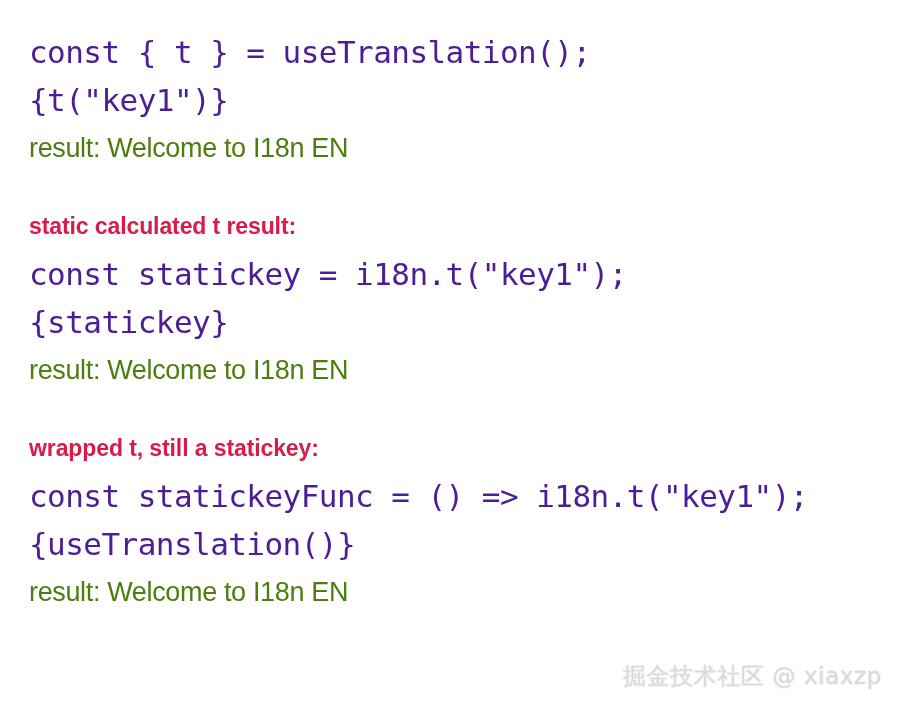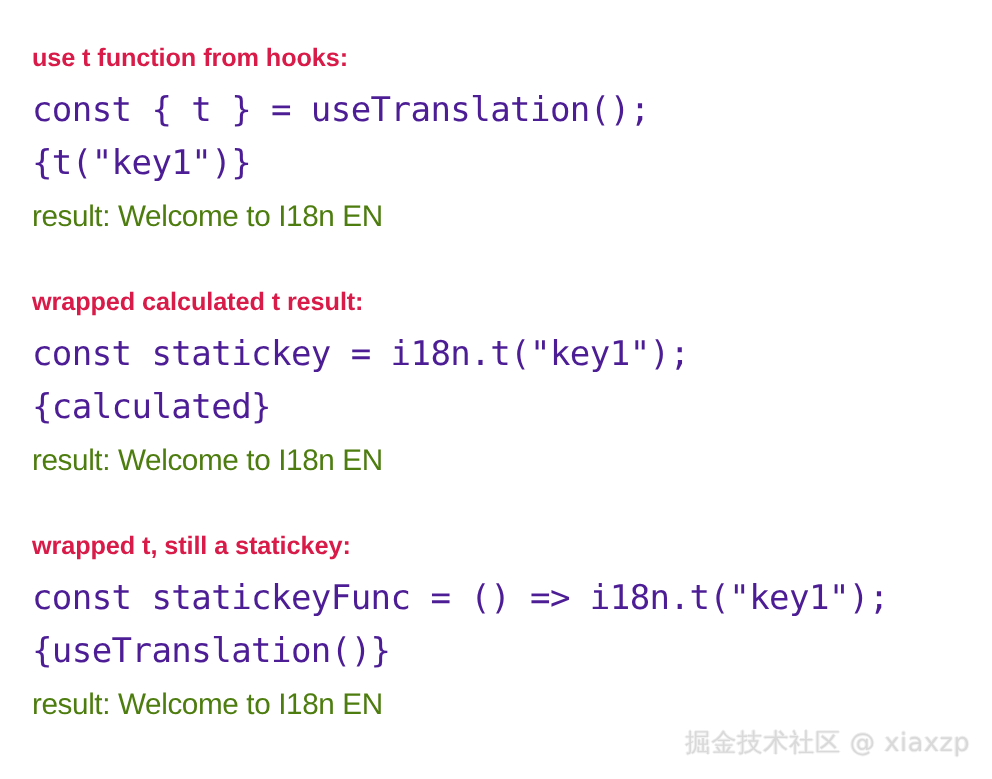--- a/index.html
+++ b/index.html
@@ -82,30 +82,29 @@
     user-select: none;
     text-align: center;
   }
 </style>
 </head>
 <body>
 
 <div class="page">
 
   <div class="section">
-    <div class="section-heading">use t function from hooks:</div>
     <div class="code-line">const { t } = useTranslation();</div>
     <div class="code-line">{t("key1")}</div>
     <div class="result-line">result: Welcome to I18n EN</div>
   </div>
 
   <div class="section">
-    <div class="section-heading">wrapped calculated t result:</div>
+    <div class="section-heading">static calculated t result:</div>
     <div class="code-line">const statickey = i18n.t("key1");</div>
-    <div class="code-line">{calculated}</div>
+    <div class="code-line">{statickey}</div>
     <div class="result-line">result: Welcome to I18n EN</div>
   </div>
 
   <div class="section">
     <div class="section-heading">wrapped t, still a statickey:</div>
     <div class="code-line">const statickeyFunc = () =&gt; i18n.t("key1");</div>
     <div class="code-line">{useTranslation()}</div>
     <div class="result-line">result: Welcome to I18n EN</div>
   </div>
 

